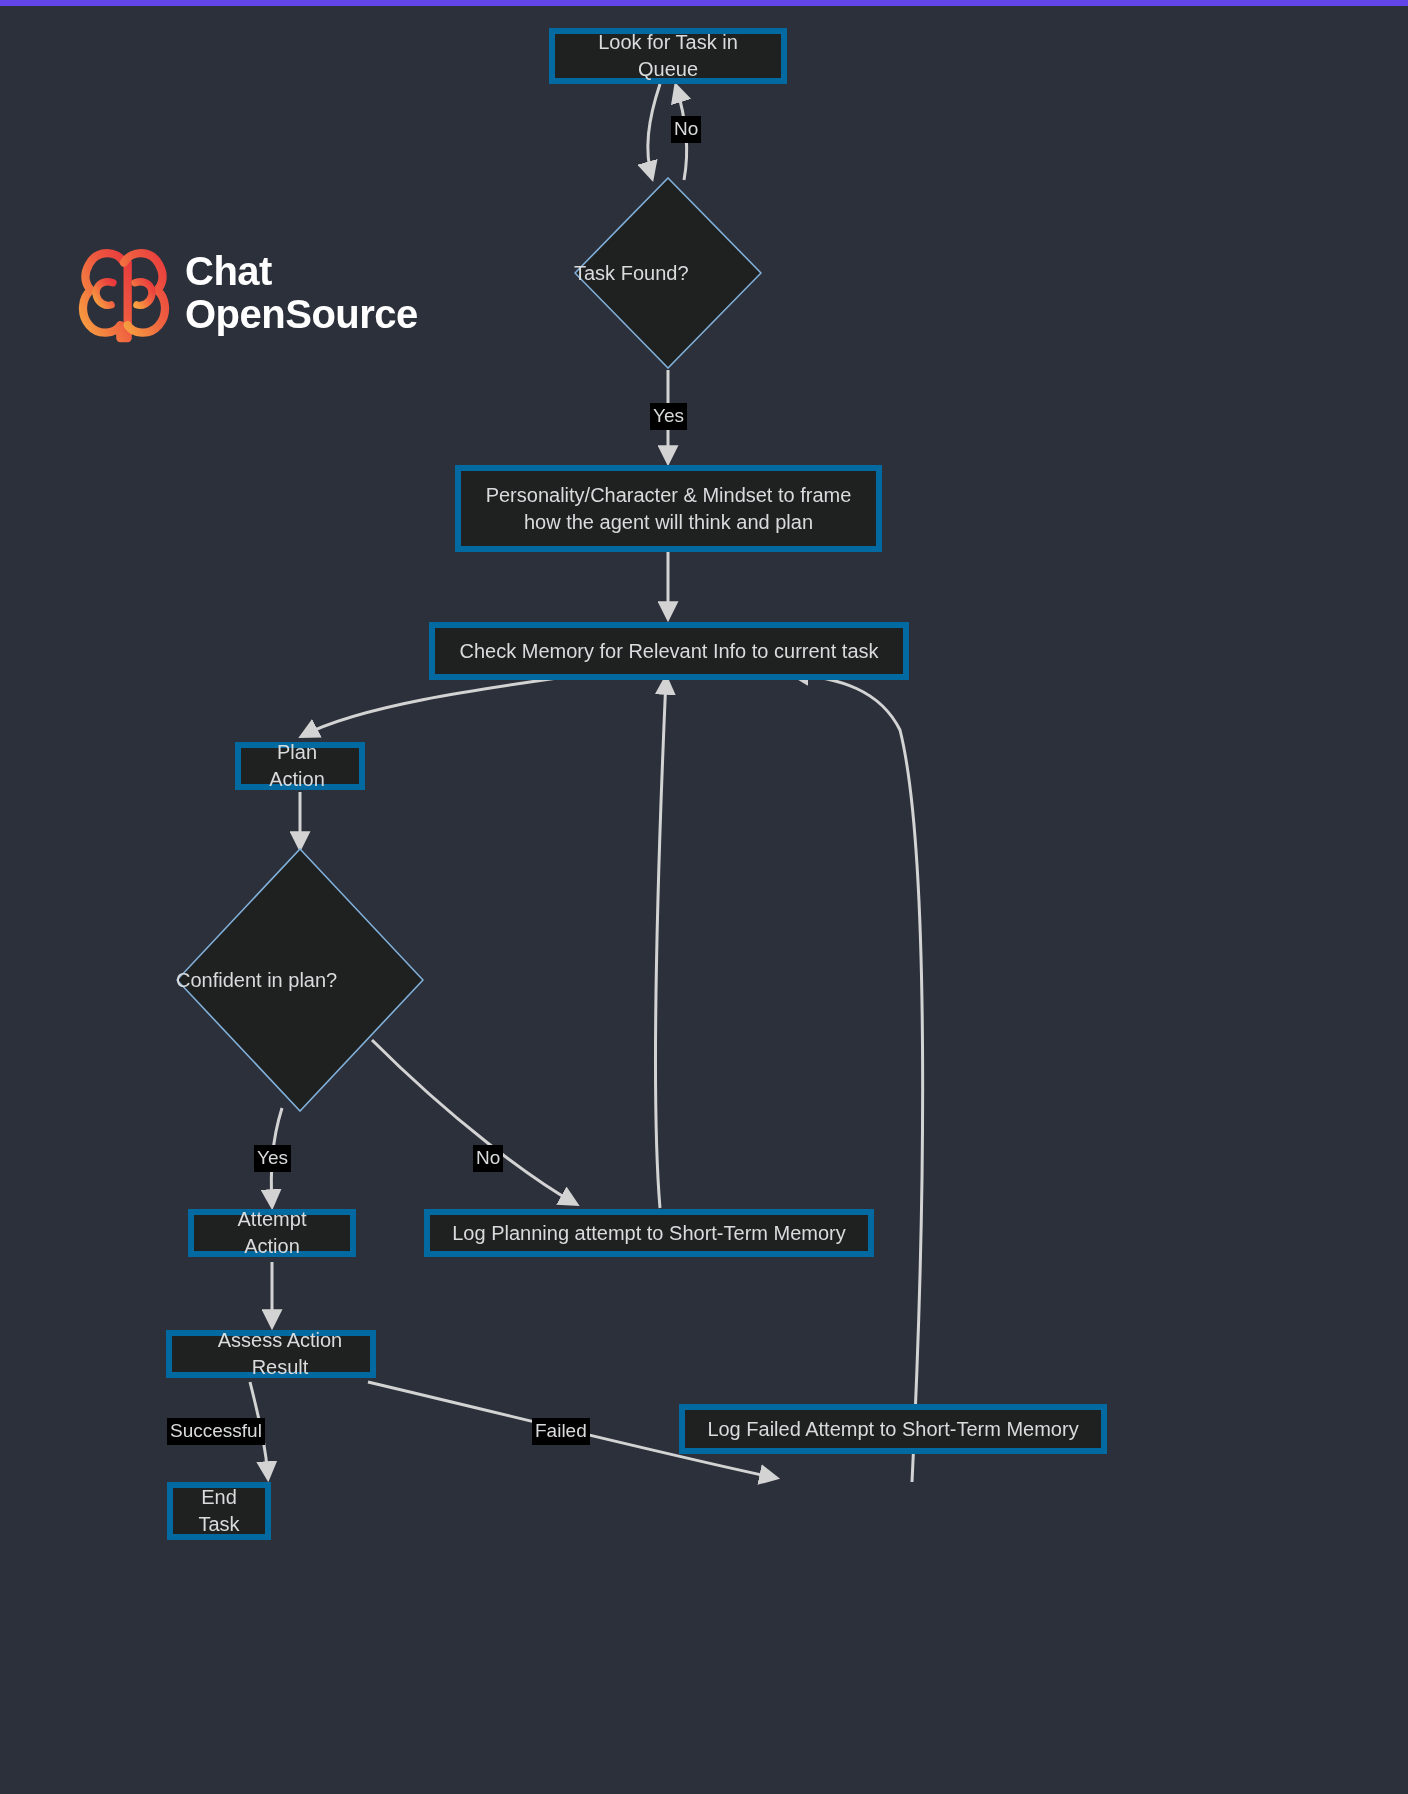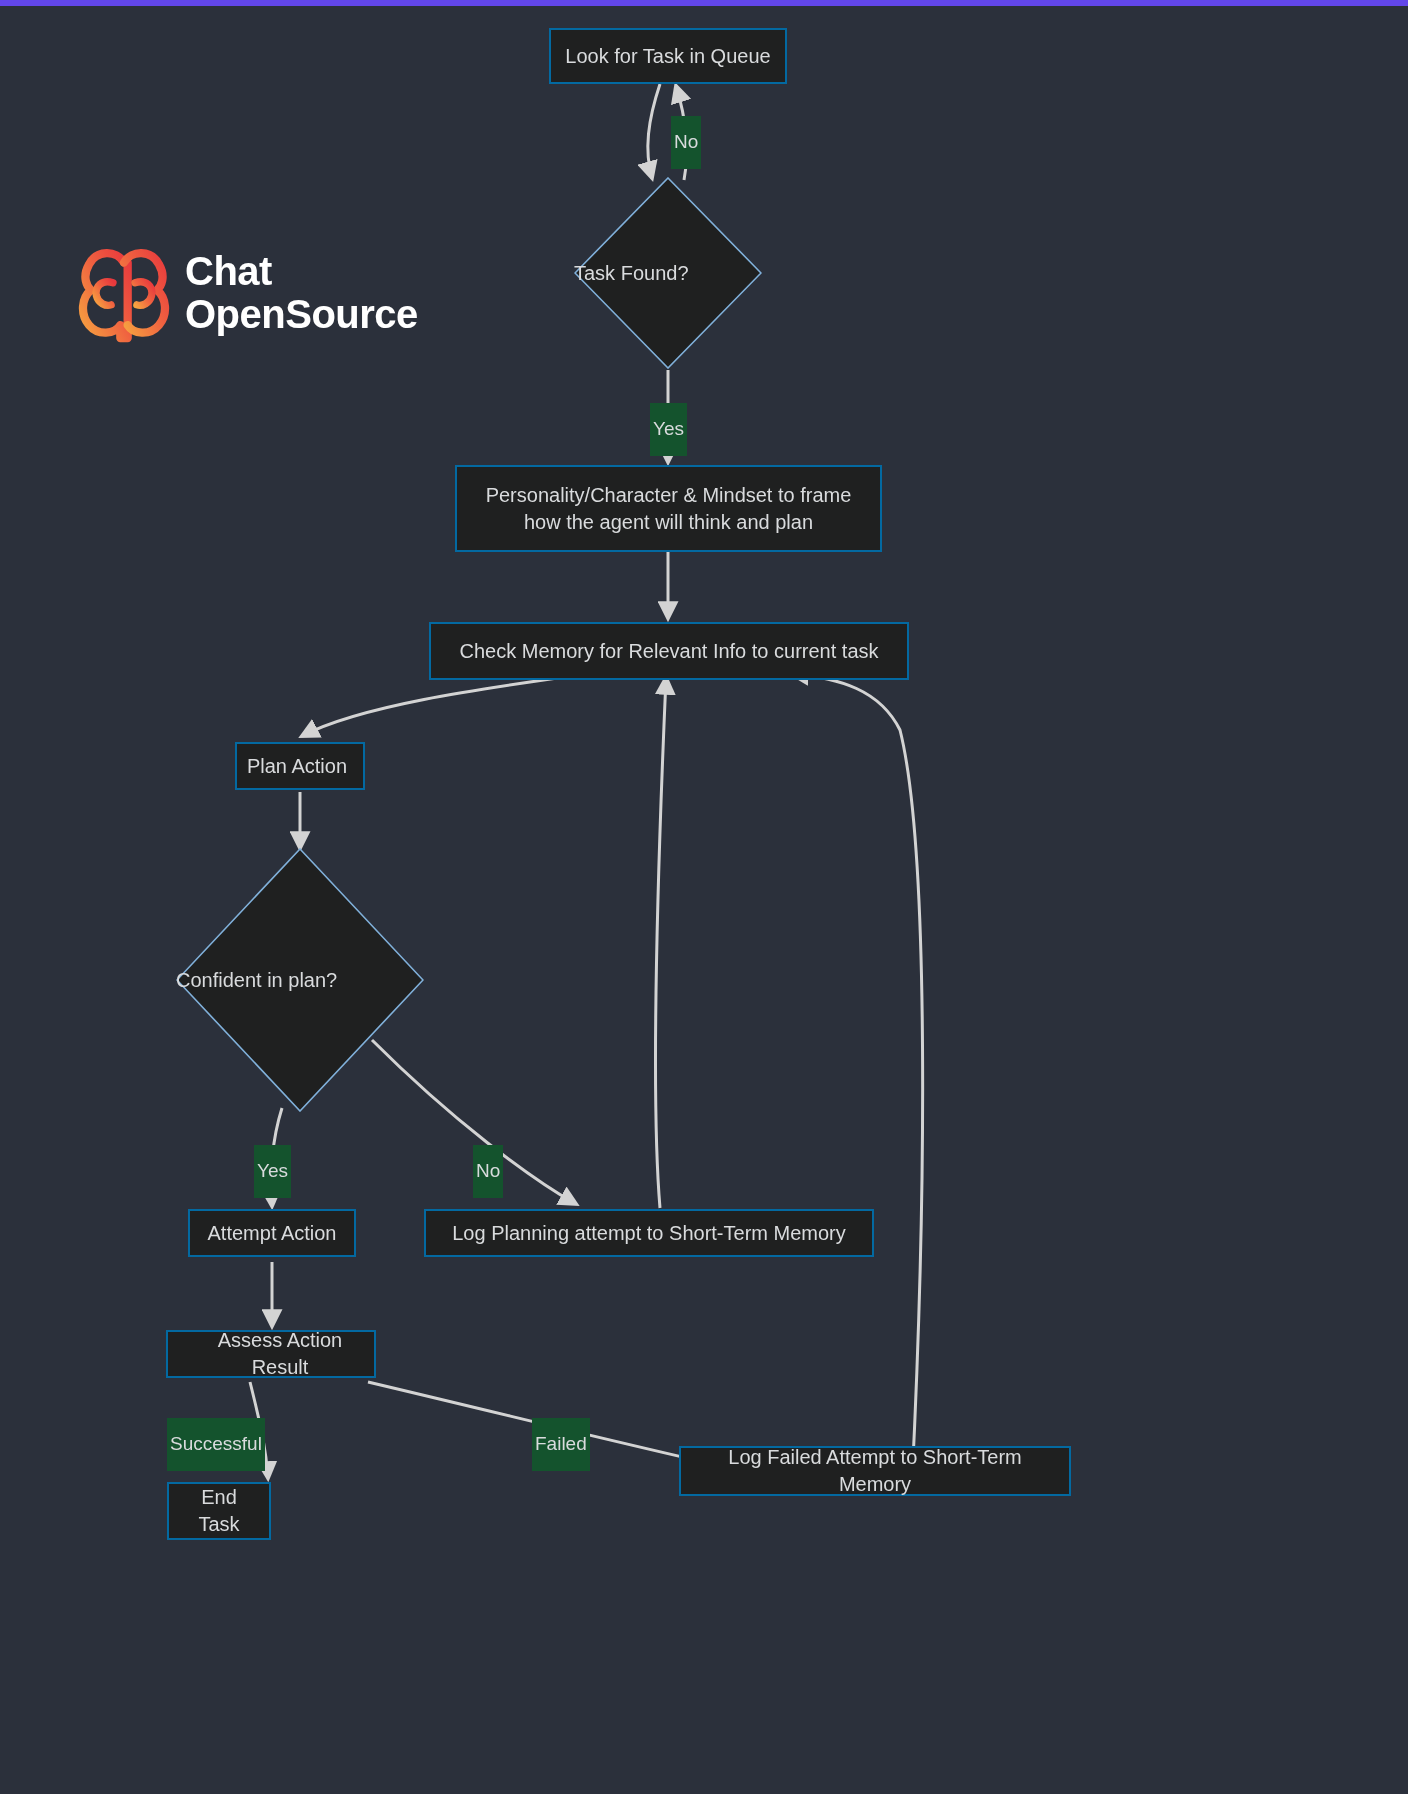--- a/index.html
+++ b/index.html
@@ -32,21 +32,21 @@
     position: absolute;
     left: 0; top: 0;
     width: 1408px;
     height: 1794px;
     pointer-events: none;
   }
   .node {
     position: absolute;
     box-sizing: border-box;
     background: #1f2020;
-    border: 2px solid #0369a1;
+    border: 6px solid #0369a1;
     color: #d9dbdd;
     display: flex;
     align-items: center;
     justify-content: center;
     text-align: center;
     font-size: 20px;
     line-height: 1.35;
     padding: 0 14px;
     white-space: pre-line;
   }
@@ -65,25 +65,25 @@
   .diamond-label {
     position: relative;
     z-index: 2;
     color: #d9dbdd;
     font-size: 20px;
     text-align: center;
     white-space: nowrap;
   }
   .edge-label {
     position: absolute;
-    background: #14532d;
+    background: #000000;
     color: #d9dbdd;
     font-size: 19px;
     line-height: 1.2;
-    padding: 15px 3px;
+    padding: 2px 3px;
     white-space: nowrap;
   }
   #logo {
     position: absolute;
     left: 78px;
     top: 243px;
     width: 390px;
     height: 100px;
     display: flex;
     align-items: center;
@@ -191,21 +191,21 @@
   </div>
 
   <div class="node" style="left:188px; top:1209px; width:168px; height:48px;">Attempt Action</div>
 
   <div class="node" style="left:424px; top:1209px; width:450px; height:48px;">Log Planning attempt to Short-Term Memory</div>
 
   <div class="node" style="left:166px; top:1330px; width:210px; height:48px;padding-left:32px;">Assess Action Result</div>
 
   <div class="node" style="left:167px; top:1482px; width:104px; height:58px;">End Task</div>
 
-  <div class="node" style="left:679px; top:1446px; width:392px; height:50px;">Log Failed Attempt to Short-Term Memory</div>
+  <div class="node" style="left:679px; top:1404px; width:428px; height:50px;">Log Failed Attempt to Short-Term Memory</div>
 
   <div class="edge-label" style="left:671px; top:116px;">No</div>
 
   <div class="edge-label" style="left:650px; top:403px;">Yes</div>
 
   <div class="edge-label" style="left:254px; top:1145px;">Yes</div>
 
   <div class="edge-label" style="left:473px; top:1145px;">No</div>
 
   <div class="edge-label" style="left:167px; top:1418px;">Successful</div>

